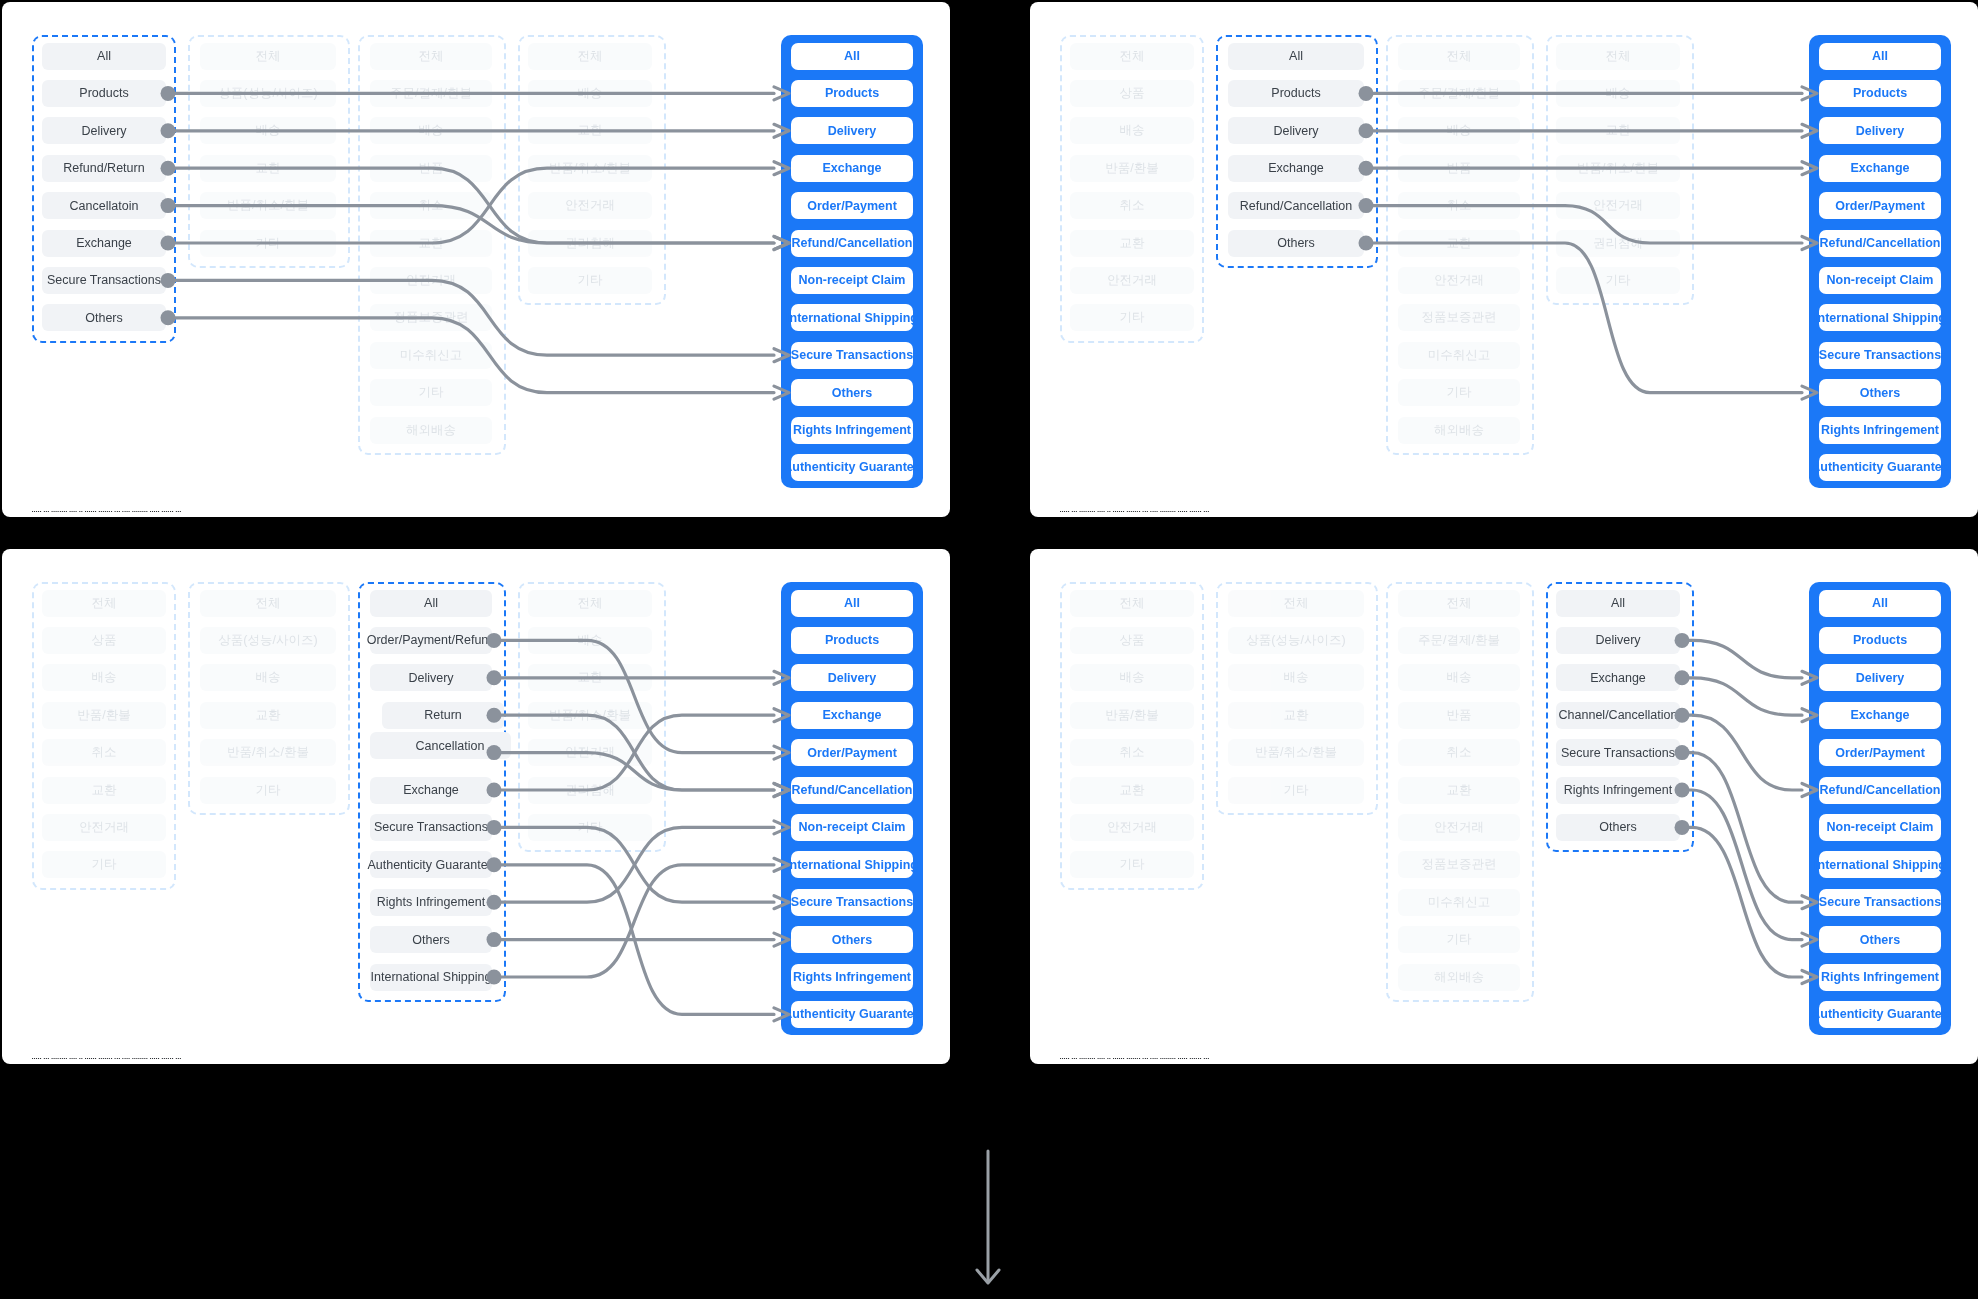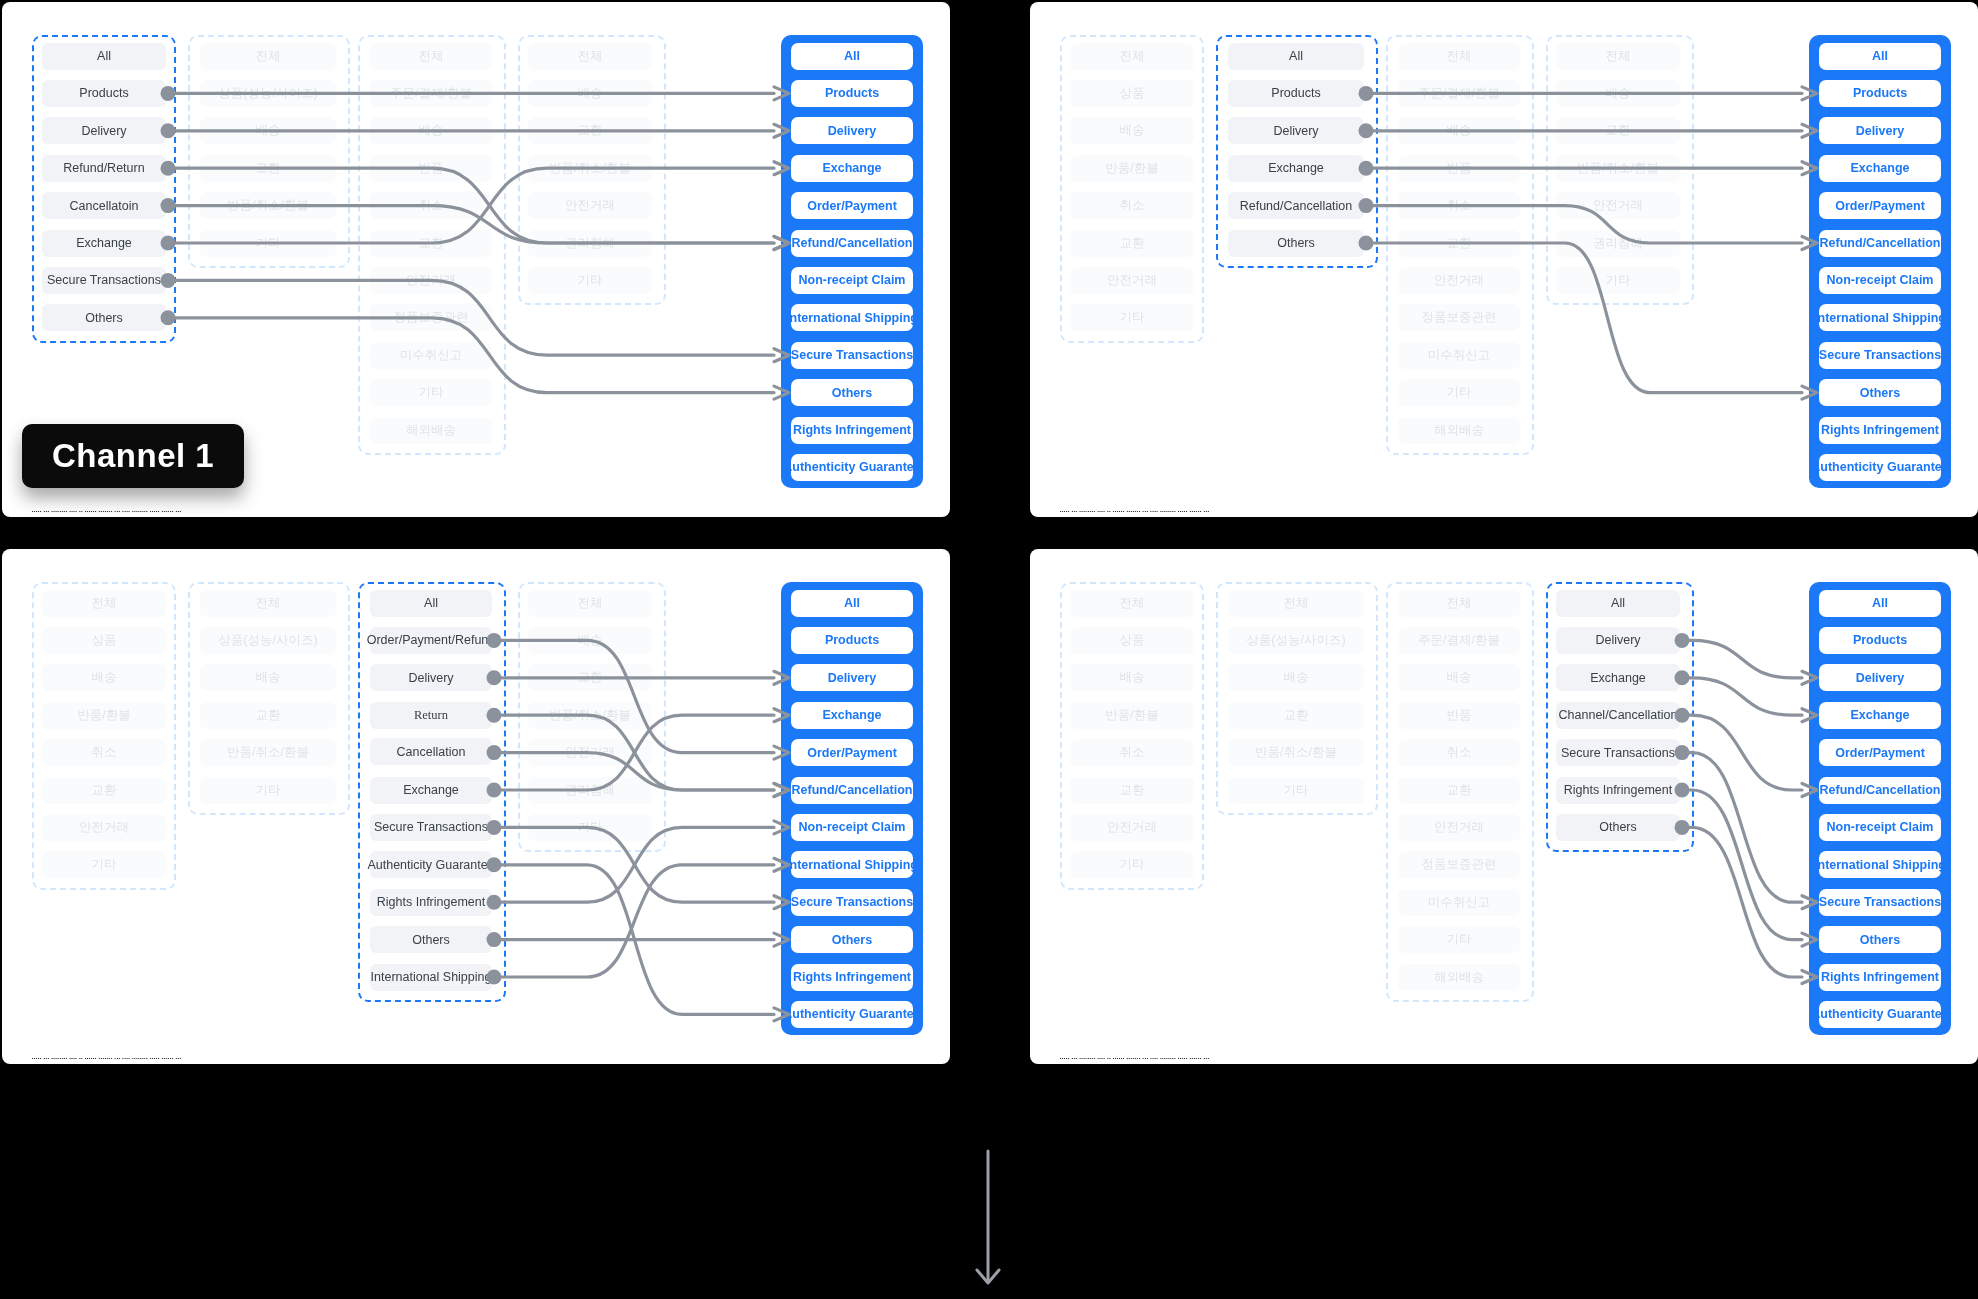--- a/index.html
+++ b/index.html
@@ -95,21 +95,20 @@
         <path d="M 164 241 L 430 241 C 493.25 241 481.75 166.2 545 166.2 L 772 166.2" fill="none" stroke="#8b929c" stroke-width="3.2" stroke-linecap="round"></path>
         <path d="M 772 159.7 L 787 166.2 L 772 172.7" fill="none" stroke="#8b929c" stroke-width="3.2" stroke-linecap="round" stroke-linejoin="round"></path>
         <circle cx="166" cy="241" r="7.5" fill="#8b929c"></circle>
         <path d="M 164 278.4 L 430 278.4 C 493.25 278.4 481.75 353.2 545 353.2 L 772 353.2" fill="none" stroke="#8b929c" stroke-width="3.2" stroke-linecap="round"></path>
         <path d="M 772 346.7 L 787 353.2 L 772 359.7" fill="none" stroke="#8b929c" stroke-width="3.2" stroke-linecap="round" stroke-linejoin="round"></path>
         <circle cx="166" cy="278.4" r="7.5" fill="#8b929c"></circle>
         <path d="M 164 315.8 L 430 315.8 C 493.25 315.8 481.75 390.59999999999997 545 390.59999999999997 L 772 390.59999999999997" fill="none" stroke="#8b929c" stroke-width="3.2" stroke-linecap="round"></path>
         <path d="M 772 384.09999999999997 L 787 390.59999999999997 L 772 397.09999999999997" fill="none" stroke="#8b929c" stroke-width="3.2" stroke-linecap="round" stroke-linejoin="round"></path>
         <circle cx="166" cy="315.8" r="7.5" fill="#8b929c"></circle>
       </svg>
-      <div class="badge">Channel 1</div>
       <div class="footnote">▪▪▪▪▪ ▪▪▪ ▪▪▪▪▪▪▪▪ ▪▪▪▪ ▪▪ ▪▪▪▪▪▪ ▪▪▪▪▪▪▪ ▪▪▪ ▪▪▪▪ ▪▪▪▪▪▪▪▪ ▪▪▪▪▪ ▪▪▪▪▪▪ ▪▪▪</div>
     </div>
     <div class="panel" style="left: 1030px; top: 2px;">
       <div class="dash-border faded" style="left: 30px; top: 33px; width: 140px; height: 303.8px;"></div>
       <div class="chip faded" style="left: 40px; top: 40.5px; width: 124px;">전체</div>
       <div class="chip faded" style="left: 40px; top: 77.9px; width: 124px;">상품</div>
       <div class="chip faded" style="left: 40px; top: 115.3px; width: 124px;">배송</div>
       <div class="chip faded" style="left: 40px; top: 152.7px; width: 124px;">반품/환불</div>
       <div class="chip faded" style="left: 40px; top: 190.1px; width: 124px;">취소</div>
       <div class="chip faded" style="left: 40px; top: 227.5px; width: 124px;">교환</div>
@@ -188,22 +187,22 @@
       <div class="chip faded" style="left: 198px; top: 40.5px; width: 136px;">전체</div>
       <div class="chip faded" style="left: 198px; top: 77.9px; width: 136px;">상품(성능/사이즈)</div>
       <div class="chip faded" style="left: 198px; top: 115.3px; width: 136px;">배송</div>
       <div class="chip faded" style="left: 198px; top: 152.7px; width: 136px;">교환</div>
       <div class="chip faded" style="left: 198px; top: 190.1px; width: 136px;">반품/취소/환불</div>
       <div class="chip faded" style="left: 198px; top: 227.5px; width: 136px;">기타</div>
       <div class="dash-border active" style="left: 356px; top: 33px; width: 144px; height: 416px;"></div>
       <div class="chip" style="left: 368px; top: 40.5px; width: 122px;">All</div>
       <div class="chip" style="left: 368px; top: 77.9px; width: 122px;">Order/Payment/Refund</div>
       <div class="chip" style="left: 368px; top: 115.3px; width: 122px;">Delivery</div>
-      <div class="chip" style="left: 368px; top: 152.7px; width: 122px; font-family: Liberation Serif, serif;">Return</div>
-      <div class="chip" style="left: 368px; top: 189px; width: 122px;">Cancellation</div>
+      <div class="chip" style="left: 380px; top: 152.7px; width: 122px;">Return</div>
+      <div class="chip" style="left: 368px; top: 183px; width: 122px; padding-left: 19px;">Cancellation</div>
       <div class="chip" style="left: 368px; top: 227.5px; width: 122px;">Exchange</div>
       <div class="chip" style="left: 368px; top: 264.9px; width: 122px;">Secure Transactions</div>
       <div class="chip" style="left: 368px; top: 302.3px; width: 122px;">Authenticity Guarantee</div>
       <div class="chip" style="left: 368px; top: 339.7px; width: 122px;">Rights Infringement</div>
       <div class="chip" style="left: 368px; top: 377.1px; width: 122px;">Others</div>
       <div class="chip" style="left: 368px; top: 414.5px; width: 122px;">International Shipping</div>
       <div class="dash-border faded" style="left: 516px; top: 33px; width: 144px; height: 266.4px;"></div>
       <div class="chip faded" style="left: 526px; top: 40.5px; width: 124px;">전체</div>
       <div class="chip faded" style="left: 526px; top: 77.9px; width: 124px;">배송</div>
       <div class="chip faded" style="left: 526px; top: 115.3px; width: 124px;">교환</div>

